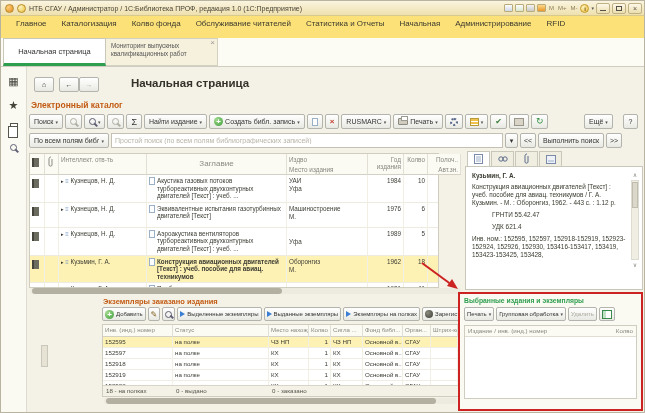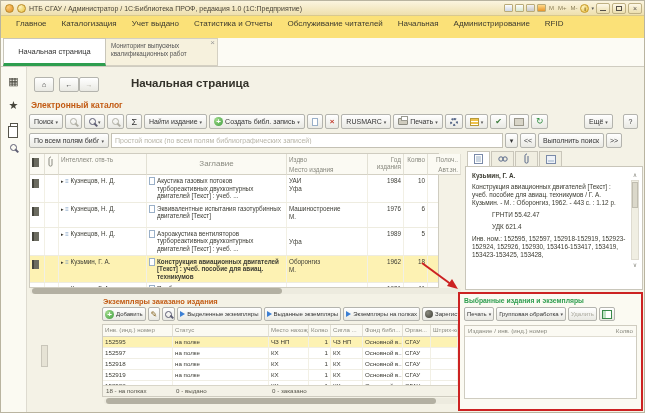--- a/index.html
+++ b/index.html
@@ -134,23 +134,23 @@
     <span class="wc">
         <span class="maxbox"></span>
       </span>
     <span class="wc">×</span>
   </span>
 </div>
 
 <div class="menubar">
   <span class="menu-item">Главное</span>
   <span class="menu-item">Каталогизация</span>
-  <span class="menu-item">Учет выдано</span>
+  <span class="menu-item">Колво фонда</span>
+  <span class="menu-item">Обслуживание читателей</span>
   <span class="menu-item">Статистика и Отчеты</span>
-  <span class="menu-item">Обслуживание читателей</span>
   <span class="menu-item">Начальная</span>
   <span class="menu-item">Администрирование</span>
   <span class="menu-item">RFID</span>
 </div>
 
 <div class="tabbar">
   <div class="tab-active">
     <span>Начальная страница</span>
   </div>
   <div class="tab-inactive">

